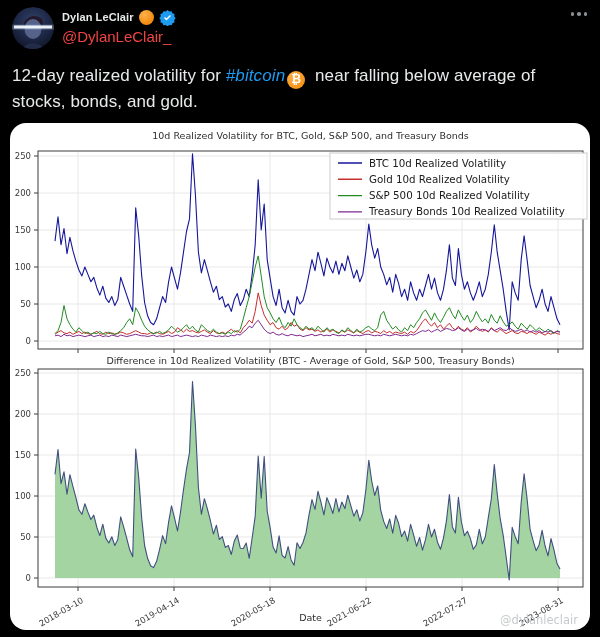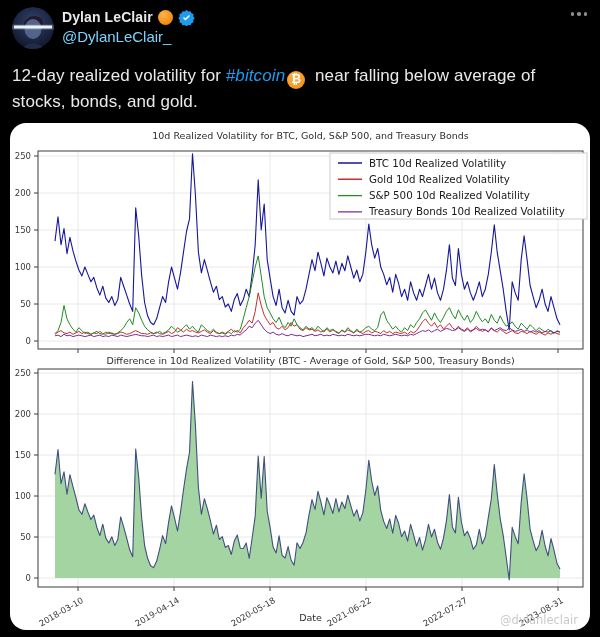--- a/index.html
+++ b/index.html
@@ -3,24 +3,24 @@
 <meta charset="utf-8">
 <style>
   * { margin:0; padding:0; box-sizing:border-box; }
   html,body { width:600px; height:637px; background:#000; overflow:hidden;
               font-family:"Liberation Sans", sans-serif; position:relative; }
   .abs { position:absolute; }
 
   
   .avatar { left:12px; top:7px; width:42px; height:42px; border-radius:50%; overflow:hidden; }
   .name-row { left:62px; top:7px; display:flex; align-items:center; gap:5px; height:20px; }
-  .display-name { color:#e7e9ea; font-weight:700; font-size:14px; letter-spacing:.1px; }
+  .display-name { color:#e7e9ea; font-weight:700; font-size:11px; letter-spacing:.1px; }
   .orange-dot { width:15px; height:15px; border-radius:50%;
                 background:radial-gradient(circle at 35% 30%, #ffb24d, #f28a0e 70%); display:inline-block; }
-  .handle { left:62px; top:28px; color:#7dd3fc; font-size:15px; }
+  .handle { left:62px; top:28px; color:#ef4444; font-size:15px; }
   .more-btn { right:13px; top:12px; display:flex; gap:3px; cursor:pointer; }
   .more-btn i { width:3.5px; height:3.5px; border-radius:50%; background:#8b8f93; display:block; }
 
   
   .tweet-text { left:12px; top:63px; width:579px; color:#e7e9ea; font-size:17px;
                 line-height:25.5px; letter-spacing:.1px; }
   .hashtag { color:#1d9bf0;font-style:italic; }
   .btc-coin { display:inline-flex; width:18px; height:18px; border-radius:50%;
               background:radial-gradient(circle at 35% 30%, #fcb045, #f7931a 75%);
               color:#fff; font-family:"DejaVu Sans", sans-serif; font-size:12px; font-weight:700;

